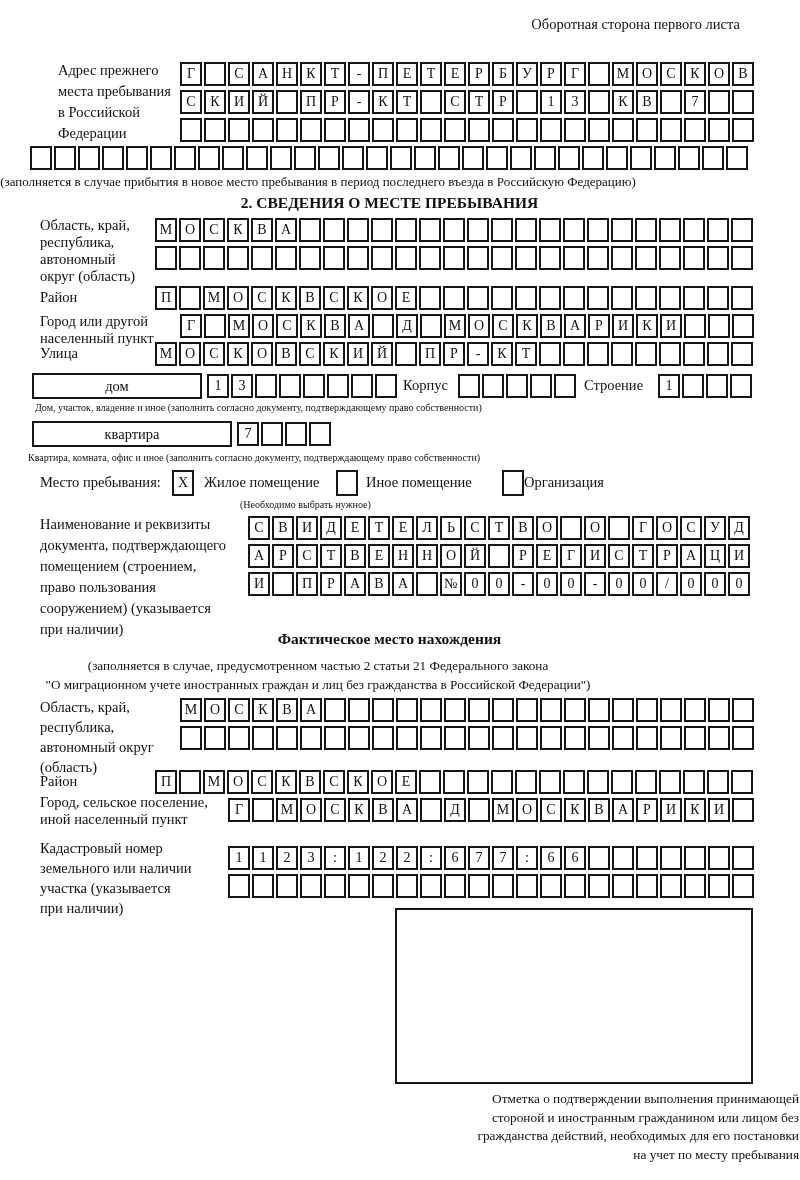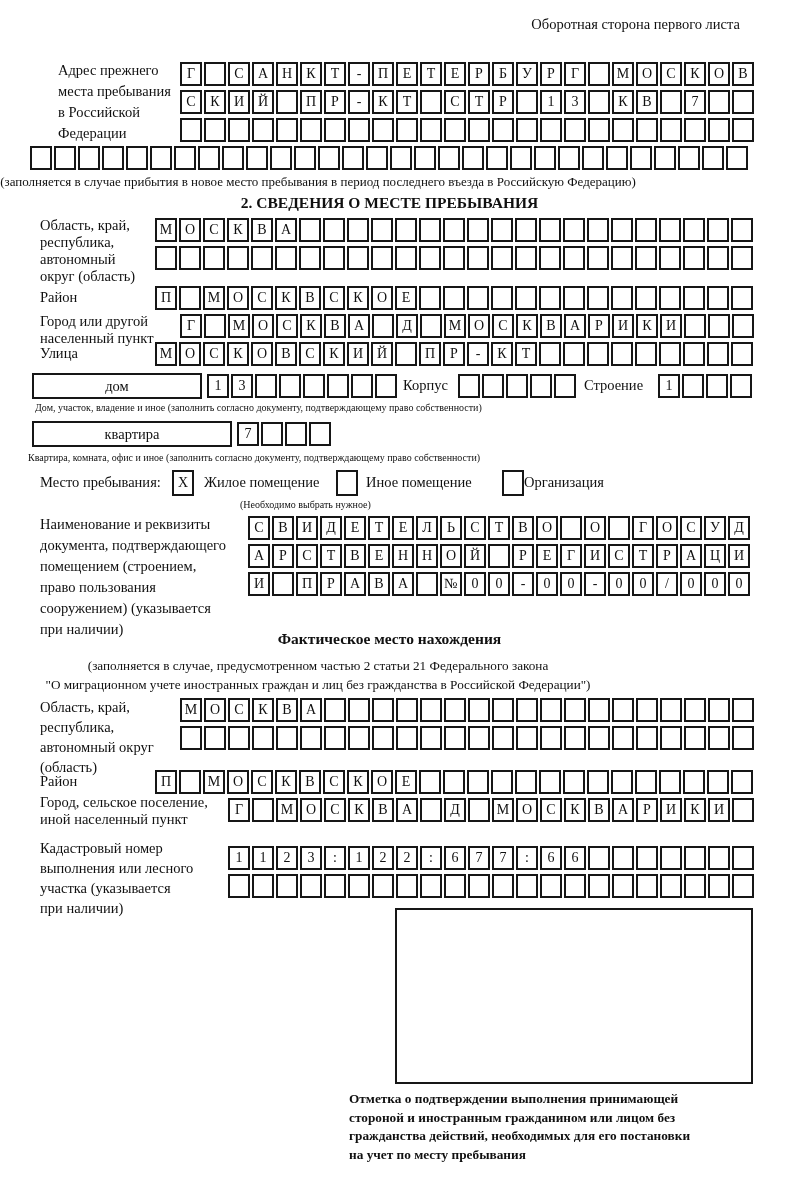--- a/index.html
+++ b/index.html
@@ -24,21 +24,21 @@
     position:absolute;box-sizing:border-box;height:26px;border:2px solid #161616;
     display:flex;align-items:center;justify-content:center;font-size:14.5px;background:#fff;
   }
   .checkbox{
     position:absolute;box-sizing:border-box;width:22px;height:26px;border:2px solid #161616;
     display:flex;align-items:center;justify-content:center;font-size:14px;background:#fff;
   }
   .inline-label{position:absolute;font-size:14.5px;white-space:nowrap;}
   .stampbox{position:absolute;box-sizing:border-box;border:2px solid #161616;background:#fff;}
   .stamp-caption{
-    position:absolute;text-align:left;font-weight:bold;font-size:13.3px;
+    position:absolute;text-align:right;font-weight:normal;font-size:13.3px;
   }
   .stamp-caption div{line-height:18.5px;}
   .note-right{position:absolute;left:0;width:740px;text-align:right;font-size:14.5px;}
   .s3caption div{line-height:19px;}
 </style>
 </head>
 <body>
 
 <div class="note-right" style="top:16px;">Оборотная сторона первого листа</div>
 
@@ -554,21 +554,21 @@
     <span class="cell">А</span>
     <span class="cell">Р</span>
     <span class="cell">И</span>
     <span class="cell">К</span>
     <span class="cell">И</span>
     <span class="cell"></span>
   </div>
 
 <div class="label mid" style="left:40px;top:838px;">
     <div>Кадастровый номер</div>
-    <div>выполнения или лесного</div>
+    <div>земельного или наличии</div>
     <div>участка (указывается</div>
     <div>при наличии)</div>
   </div>
 <div class="cellrow" style="left:228px;top:846px;">
     <span class="cell">1</span>
     <span class="cell">1</span>
     <span class="cell">2</span>
     <span class="cell">3</span>
     <span class="cell">:</span>
     <span class="cell">1</span>

